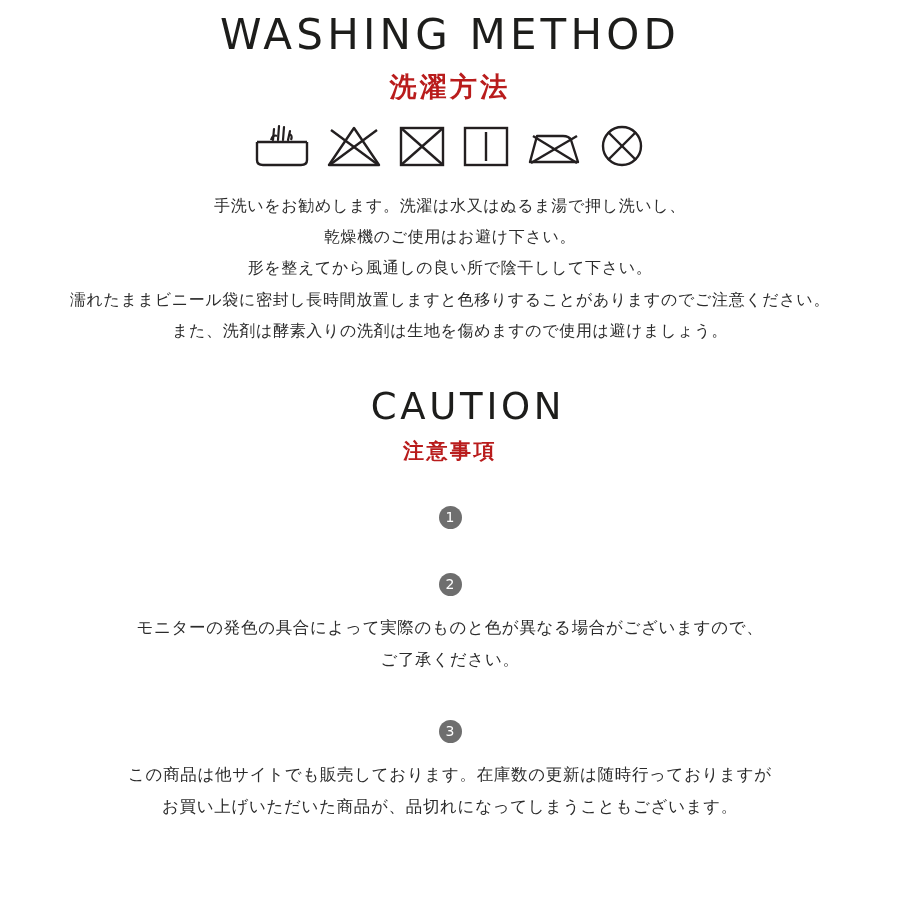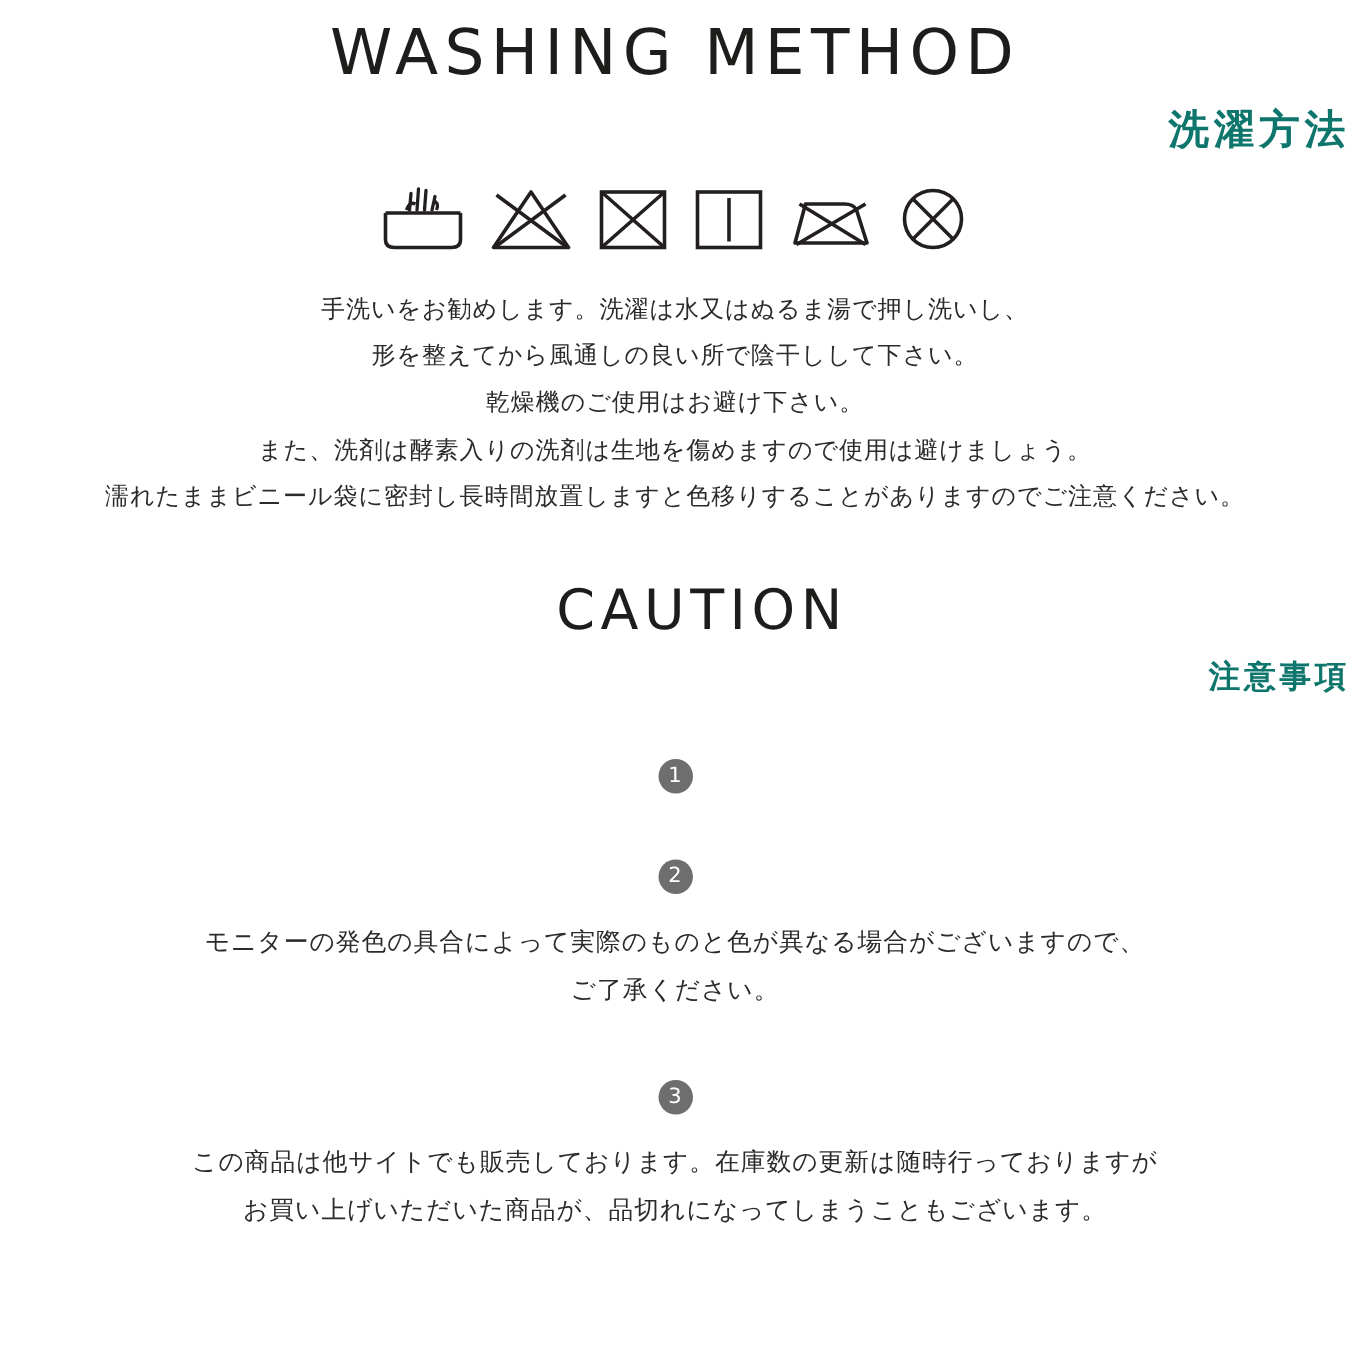--- a/index.html
+++ b/index.html
@@ -30,25 +30,25 @@
     font-weight: 400;
     letter-spacing: 0.10em;
     color: #1d1d1b;
   }
   .washing-en {
     font-size: 42px;
     line-height: 1;
     padding-top: 14px;
   }
   .heading-jp {
-    text-align: right;
+    text-align: center;
     font-family: "DejaVu Sans", sans-serif;
     font-weight: 700;
     letter-spacing: 0.12em;
-    color: #0f766e;
+    color: #b91c1c;
   }
   .washing-jp {
     font-size: 27px;
     line-height: 1;
     padding-top: 17px;
   }
 
   
   .symbols {
     display: flex;
@@ -180,24 +180,24 @@
         <circle cx="25" cy="22" r="19" fill="none" stroke="#231f20" stroke-width="2.4"></circle>
         <line x1="11" y1="8" x2="39" y2="36" stroke="#231f20" stroke-width="2.4"></line>
         <line x1="11" y1="36" x2="39" y2="8" stroke="#231f20" stroke-width="2.4"></line>
       </svg>
     </span>
 
   </div>
 
   <div class="body-block">
     <div class="body-line">手洗いをお勧めします。洗濯は水又はぬるま湯で押し洗いし、</div>
+    <div class="body-line">乾燥機のご使用はお避け下さい。</div>
     <div class="body-line">形を整えてから風通しの良い所で陰干しして下さい。</div>
-    <div class="body-line">乾燥機のご使用はお避け下さい。</div>
+    <div class="body-line">濡れたままビニール袋に密封し長時間放置しますと色移りすることがありますのでご注意ください。</div>
     <div class="body-line">また、洗剤は酵素入りの洗剤は生地を傷めますので使用は避けましょう。</div>
-    <div class="body-line">濡れたままビニール袋に密封し長時間放置しますと色移りすることがありますのでご注意ください。</div>
   </div>
 
   <div class="heading-en caution-en">CAUTION</div>
   <div class="heading-jp caution-jp">注意事項</div>
 
   <div class="note note-1">
     <div class="num-wrap">
       <span class="num-badge">1</span>
     </div>
   </div>

